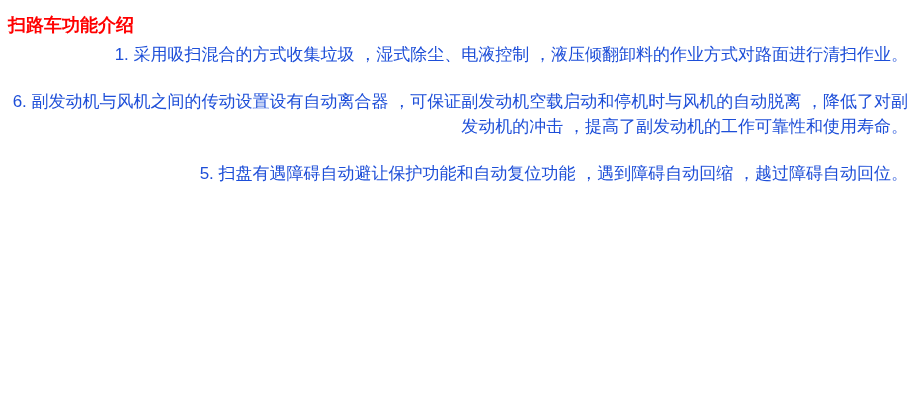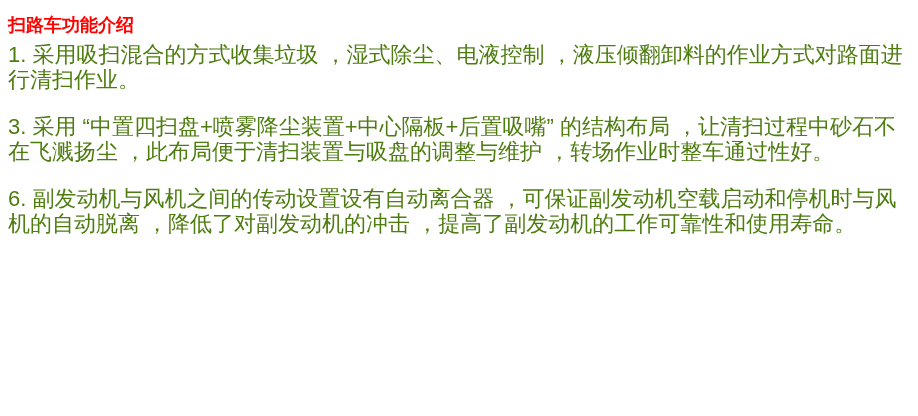--- a/index.html
+++ b/index.html
@@ -21,31 +21,31 @@
     background: #ffffff;
   }
   .doc-title {
     color: #ff0000;
     font-size: 18px;
     line-height: 26px;
     font-weight: bold;
     margin: 0 0 4px 0;
   }
   .feature {
-    color: #4d7c0f;
-    font-size: 22px;
+    color: #1d4ed8;
+    font-size: 17px;
     line-height: 25px;
     margin: 0 0 22px 0;
-    text-align: left;
+    text-align: right;
     word-break: break-all;
   }
 </style>
 </head>
 <body>
 
 <div class="doc">
   <h1 class="doc-title">扫路车功能介绍</h1>
   <div>
       <p class="feature">1. 采用吸扫混合的方式收集垃圾 ，湿式除尘、电液控制 ，液压倾翻卸料的作业方式对路面进行清扫作业。</p>
-      <p class="feature">3. 采用 “中置四扫盘+喷雾降尘装置+中心隔板+后置吸嘴” 的结构布局 ，让清扫过程中砂石不在飞溅扬尘 ，此布局便于清扫装置与吸盘的调整与维护 ，转场作业时整车通过性好。</p>
       <p class="feature">6. 副发动机与风机之间的传动设置设有自动离合器 ，可保证副发动机空载启动和停机时与风机的自动脱离 ，降低了对副发动机的冲击 ，提高了副发动机的工作可靠性和使用寿命。</p>
+      <p class="feature">5. 扫盘有遇障碍自动避让保护功能和自动复位功能 ，遇到障碍自动回缩 ，越过障碍自动回位。</p>
     </div>
 </div>
 
 </body></html>

